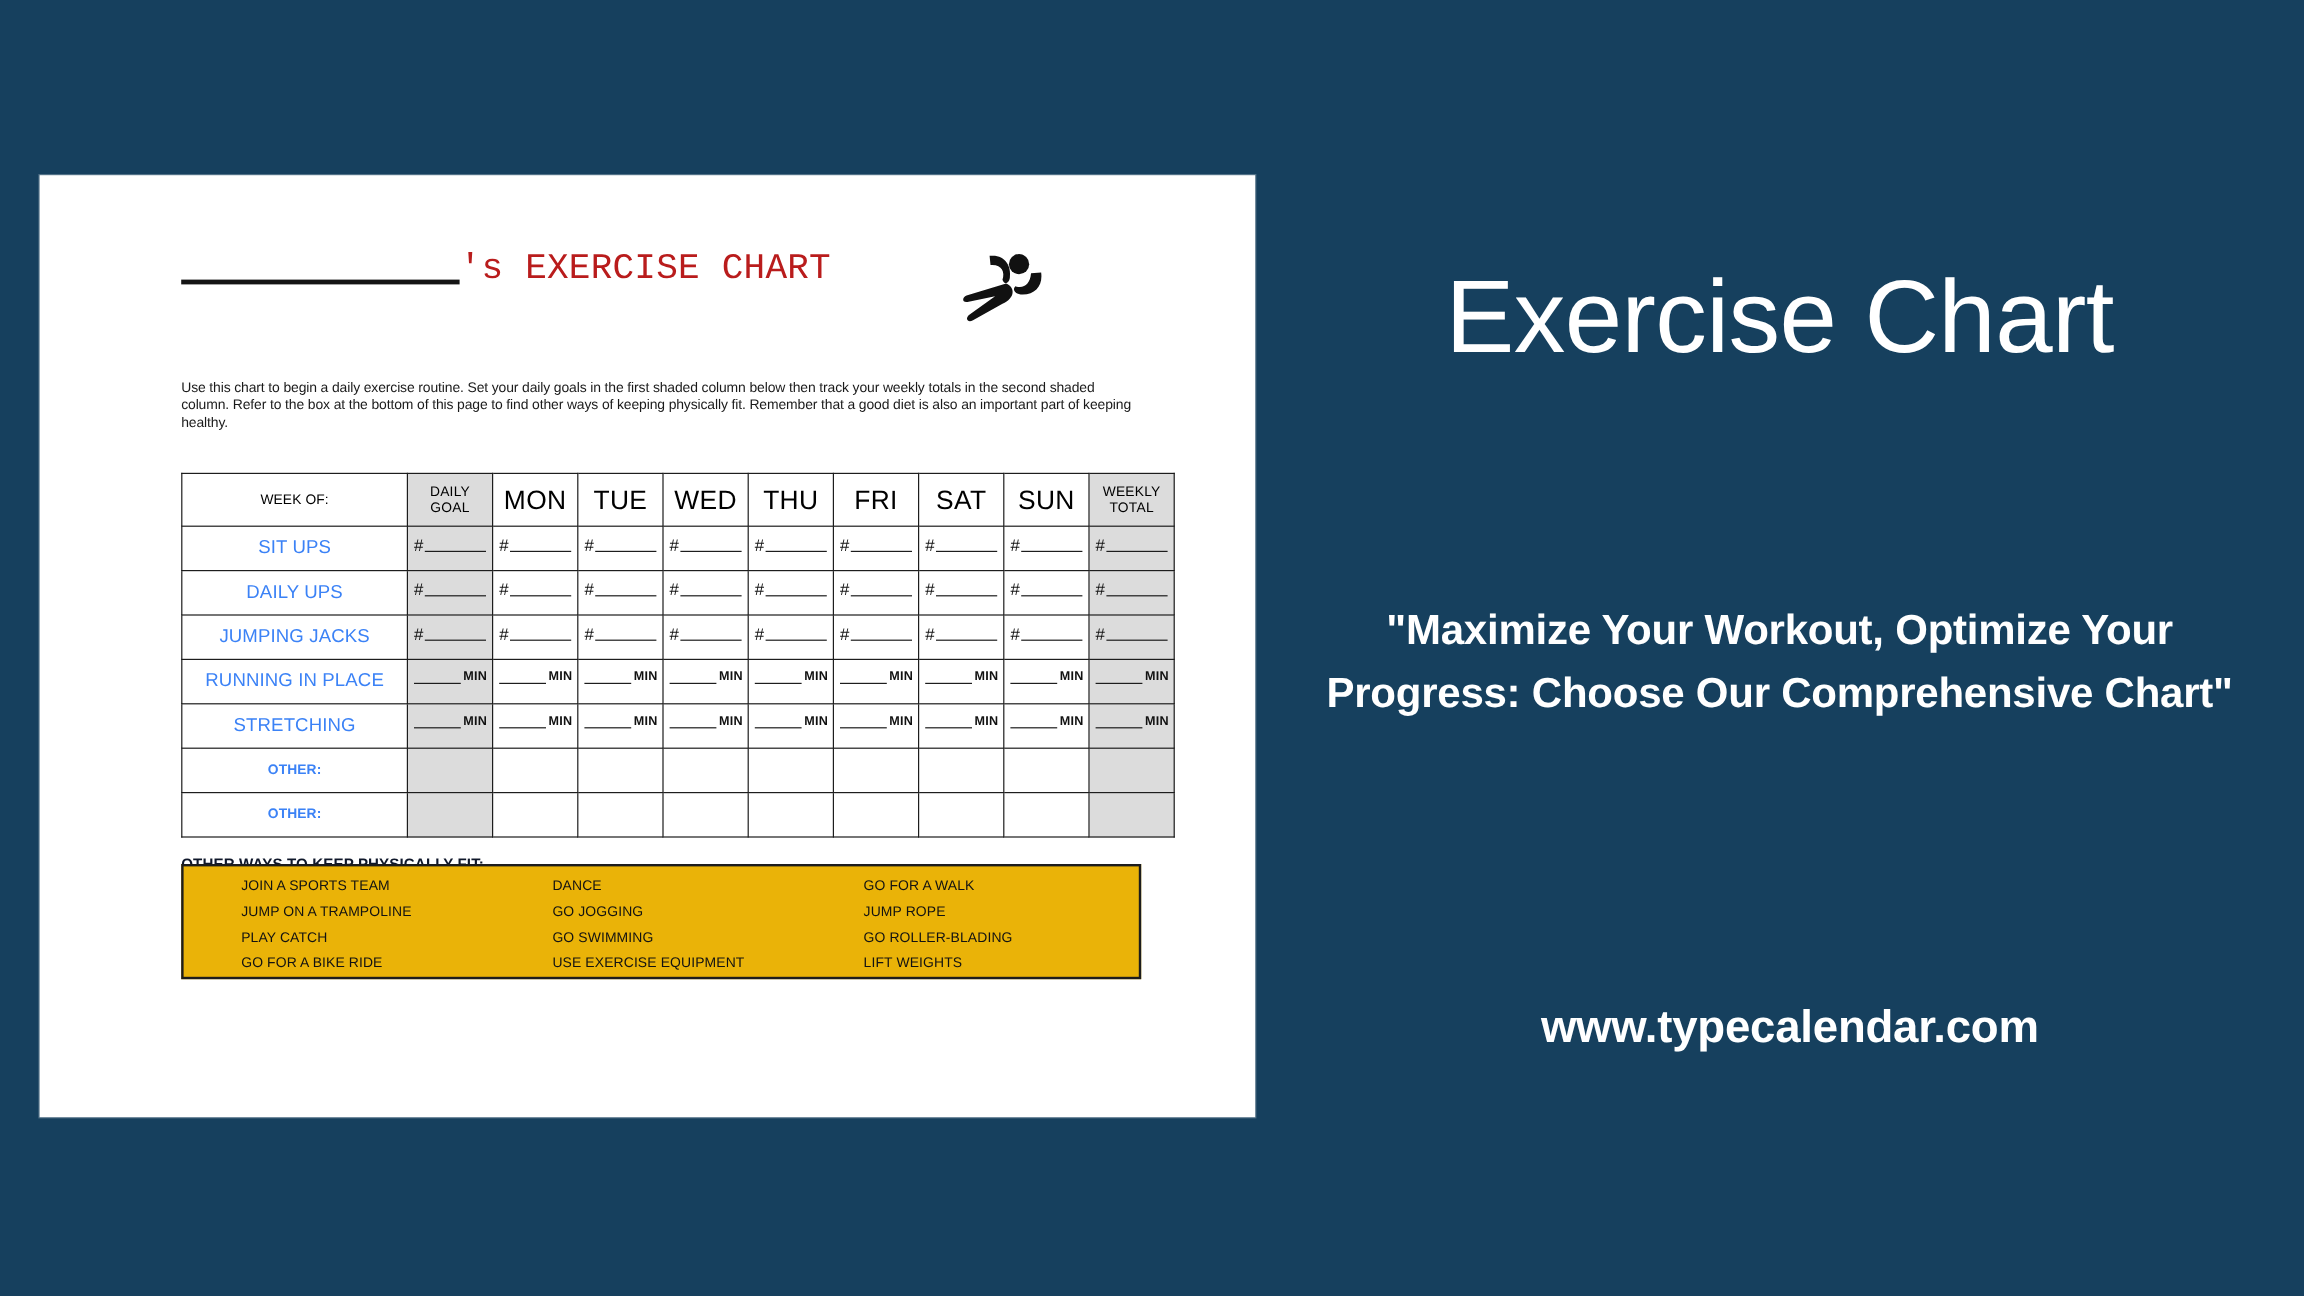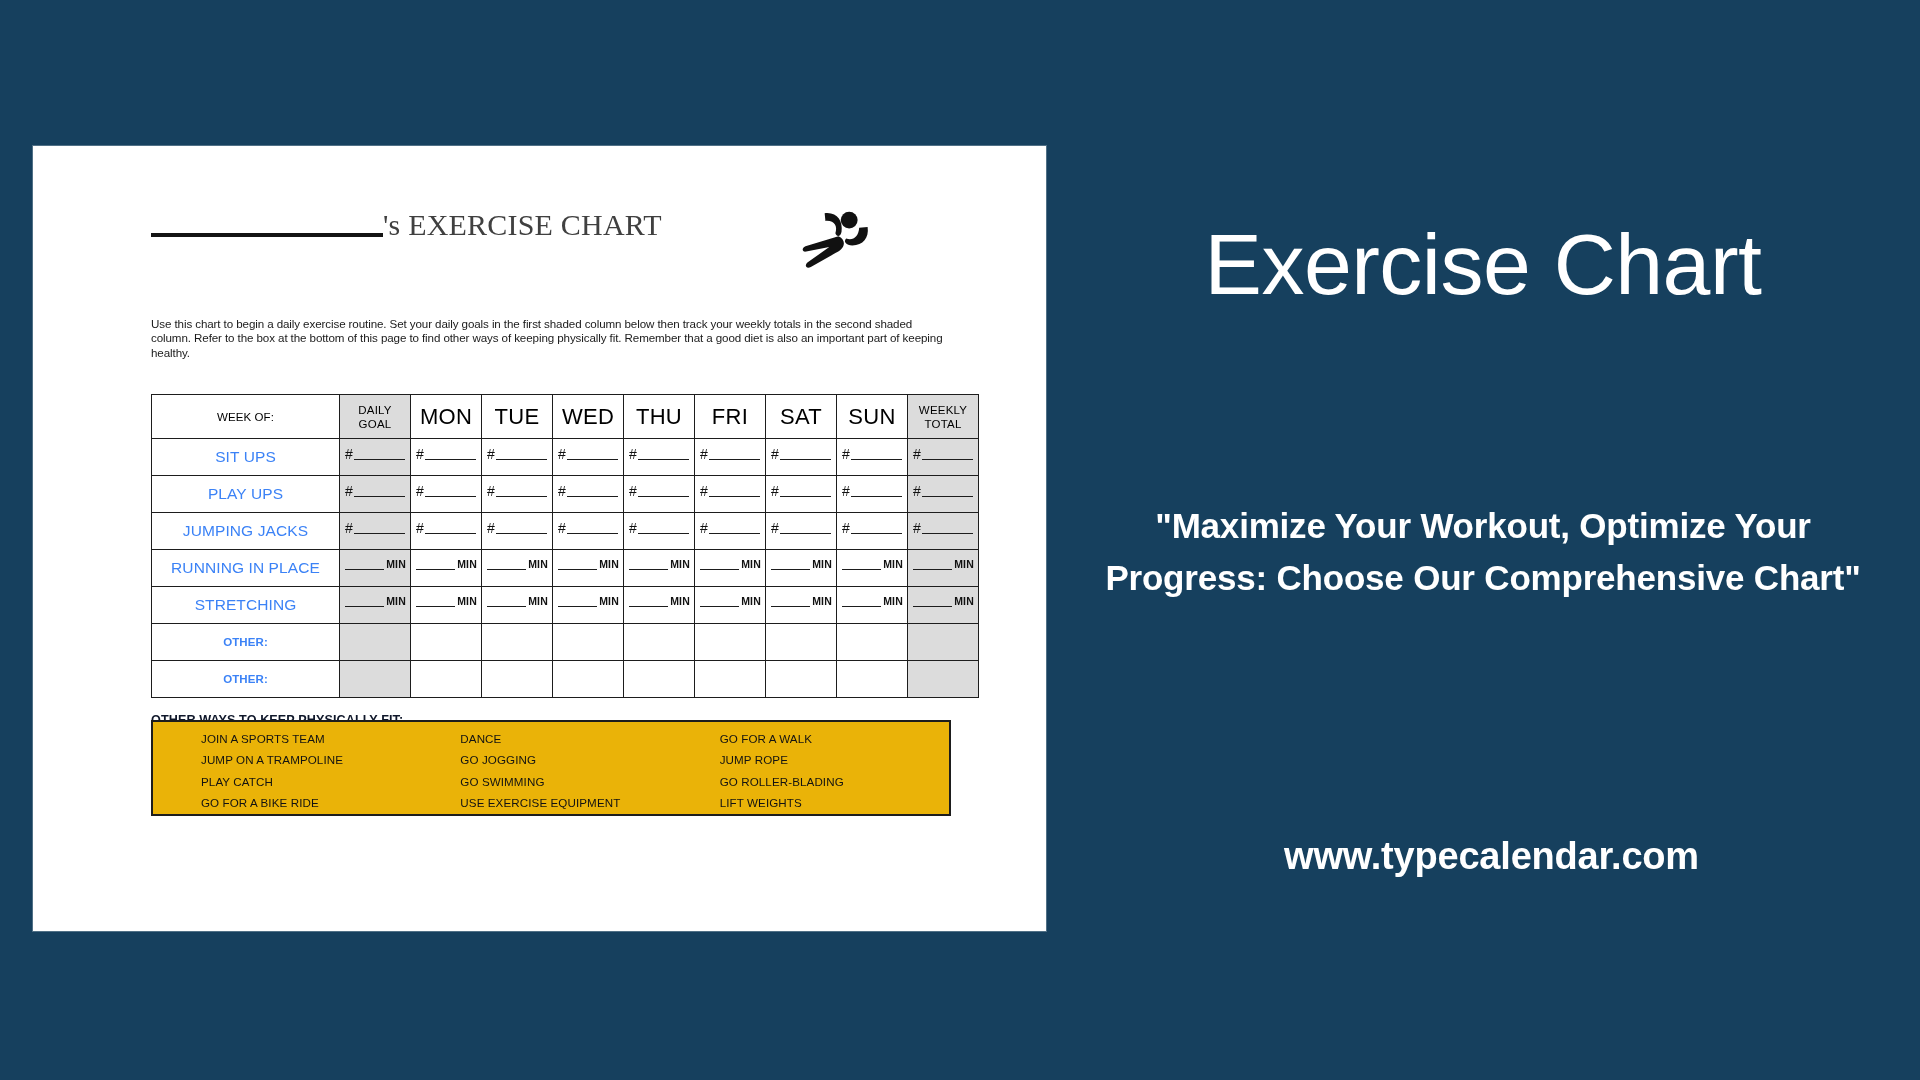--- a/index.html
+++ b/index.html
@@ -34,25 +34,25 @@
     width:800px; height:60px;
   }
   .name-blank {
     display:inline-block;
     width:232px; height:26px;
     border-bottom:4px solid #141414;
     vertical-align:bottom;
     margin-bottom:5px;
   }
   .title-text {
-    font-family:Liberation Serif, serif;
+    font-family:Liberation Mono, monospace;
     font-size:30px;
     font-weight:400;
     letter-spacing:.2px;
-    color:#404040;
+    color:#b91c1c;
     vertical-align:bottom;
     line-height:34px;
   }
   .runner-icon {
     position:absolute;
     right:72px; top:-4px;
     width:78px; height:66px;
   }
 
   
@@ -326,21 +326,21 @@
               </div>
             </td>
             <td class="shade">
               <div class="cell hash">
                 <span class="hash-mark">#</span>
                 <span class="rule"></span>
               </div>
             </td>
           </tr>
           <tr>
-            <td class="rlabel">PLAY UPS</td>
+            <td class="rlabel">DAILY UPS</td>
             <td class="shade">
               <div class="cell hash">
                 <span class="hash-mark">#</span>
                 <span class="rule"></span>
               </div>
             </td>
             <td>
               <div class="cell hash">
                 <span class="hash-mark">#</span>
                 <span class="rule"></span>

